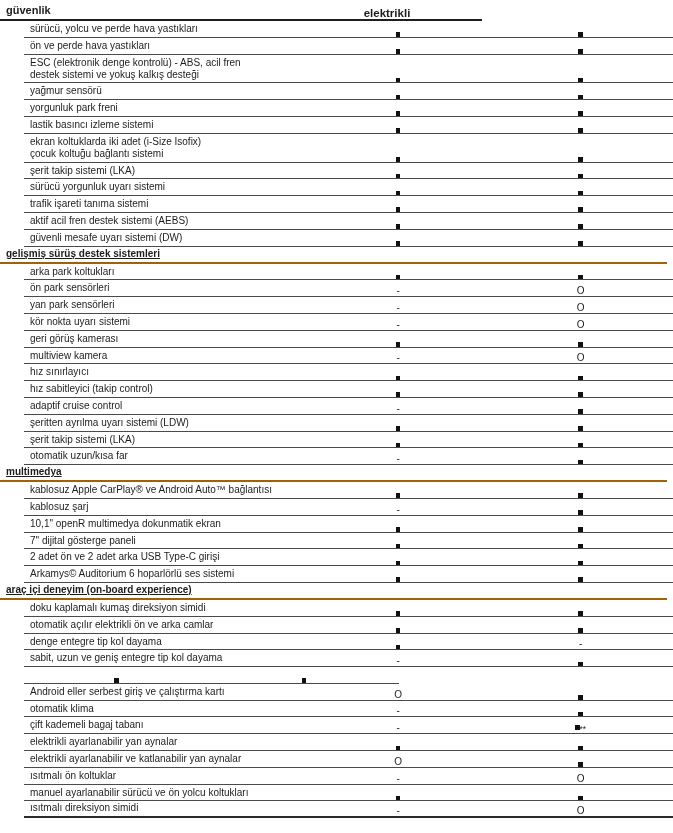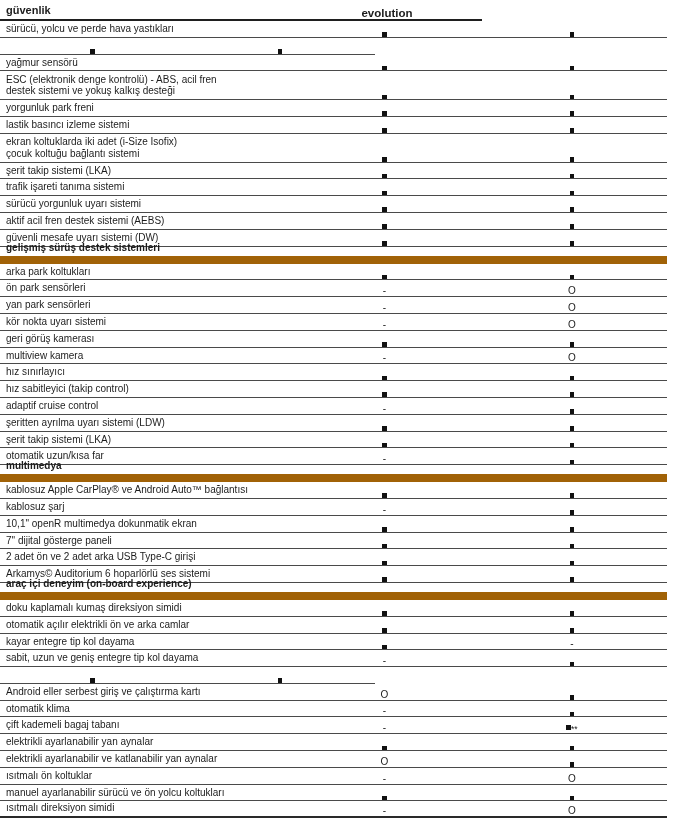--- a/index.html
+++ b/index.html
@@ -19,78 +19,79 @@
   .cell.label{width:292px;padding:2px 2px 2px 6px;font-size:10px;line-height:1.18;white-space:pre-line;}
   .cell.mark{width:185px;justify-content:center;font-size:10px;}
   .cell.mark:last-child{width:190px;}
   
   .row.header{height:20px;}
   .row.header .cell{border-bottom:2px solid #1f1f1f;font-weight:bold;}
   .row.header .cell.label{font-size:11px;}
   .row.header .cell.mark{font-size:11.5px;}
   
   .row.section{height:17px;}
-  .row.section .cell{border-bottom:8px solid #a16207;}
+  .row.section .cell{border-bottom:2px solid #a16207;text-decoration:underline;}
   .row.section .cell.label{font-weight:bold;}
   
-  .row.feature{height:16.8px;}
+  .row.feature{height:16.8px;padding-left:24px;}
   .row.feature.tall{height:28.8px;}
   .row.feature:last-child .cell{border-bottom:2px solid #2a2a2a;}
   
   .sq{display:inline-block;width:4.5px;height:4.5px;background:#111111;}
   .stars{font-size:8.5px;line-height:1;align-self:flex-start;margin-top:3px;letter-spacing:0;}
   .dash{font-size:10px;}
   .opt{font-size:10px;}
 </style>
 </head>
 <body>
 
 <div class="table">
   <div class="row header">
     <div class="cell label">güvenlik</div>
-    <div class="cell mark">evolution</div>
+    <div class="cell mark">elektrikli</div>
   </div>
   <div id="rows">
       <div class="row feature">
         <div class="cell label">sürücü, yolcu ve perde hava yastıkları</div>
         <div class="cell mark">
           <span class="sq"></span>
         </div>
         <div class="cell mark">
           <span class="sq"></span>
         </div>
       </div>
       <div class="row feature">
-        <div class="cell mark">
-          <span class="sq"></span>
-        </div>
-        <div class="cell mark">
-          <span class="sq"></span>
-        </div>
-      </div>
-      <div class="row feature">
-        <div class="cell label">yağmur sensörü</div>
+        <div class="cell label">ön ve perde hava yastıkları</div>
         <div class="cell mark">
           <span class="sq"></span>
         </div>
         <div class="cell mark">
           <span class="sq"></span>
         </div>
       </div>
       <div class="row feature tall">
         <div class="cell label">ESC (elektronik denge kontrolü) - ABS, acil fren
 destek sistemi ve yokuş kalkış desteği</div>
         <div class="cell mark">
           <span class="sq"></span>
         </div>
         <div class="cell mark">
           <span class="sq"></span>
         </div>
       </div>
       <div class="row feature">
+        <div class="cell label">yağmur sensörü</div>
+        <div class="cell mark">
+          <span class="sq"></span>
+        </div>
+        <div class="cell mark">
+          <span class="sq"></span>
+        </div>
+      </div>
+      <div class="row feature">
         <div class="cell label">yorgunluk park freni</div>
         <div class="cell mark">
           <span class="sq"></span>
         </div>
         <div class="cell mark">
           <span class="sq"></span>
         </div>
       </div>
       <div class="row feature">
         <div class="cell label">lastik basıncı izleme sistemi</div>
@@ -114,30 +115,30 @@
       <div class="row feature">
         <div class="cell label">şerit takip sistemi (LKA)</div>
         <div class="cell mark">
           <span class="sq"></span>
         </div>
         <div class="cell mark">
           <span class="sq"></span>
         </div>
       </div>
       <div class="row feature">
+        <div class="cell label">sürücü yorgunluk uyarı sistemi</div>
+        <div class="cell mark">
+          <span class="sq"></span>
+        </div>
+        <div class="cell mark">
+          <span class="sq"></span>
+        </div>
+      </div>
+      <div class="row feature">
         <div class="cell label">trafik işareti tanıma sistemi</div>
-        <div class="cell mark">
-          <span class="sq"></span>
-        </div>
-        <div class="cell mark">
-          <span class="sq"></span>
-        </div>
-      </div>
-      <div class="row feature">
-        <div class="cell label">sürücü yorgunluk uyarı sistemi</div>
         <div class="cell mark">
           <span class="sq"></span>
         </div>
         <div class="cell mark">
           <span class="sq"></span>
         </div>
       </div>
       <div class="row feature">
         <div class="cell label">aktif acil fren destek sistemi (AEBS)</div>
         <div class="cell mark">
@@ -323,21 +324,21 @@
       <div class="row feature">
         <div class="cell label">otomatik açılır elektrikli ön ve arka camlar</div>
         <div class="cell mark">
           <span class="sq"></span>
         </div>
         <div class="cell mark">
           <span class="sq"></span>
         </div>
       </div>
       <div class="row feature">
-        <div class="cell label">kayar entegre tip kol dayama</div>
+        <div class="cell label">denge entegre tip kol dayama</div>
         <div class="cell mark">
           <span class="sq"></span>
         </div>
         <div class="cell mark dash">-</div>
       </div>
       <div class="row feature">
         <div class="cell label">sabit, uzun ve geniş entegre tip kol dayama</div>
         <div class="cell mark dash">-</div>
         <div class="cell mark">
           <span class="sq"></span>

